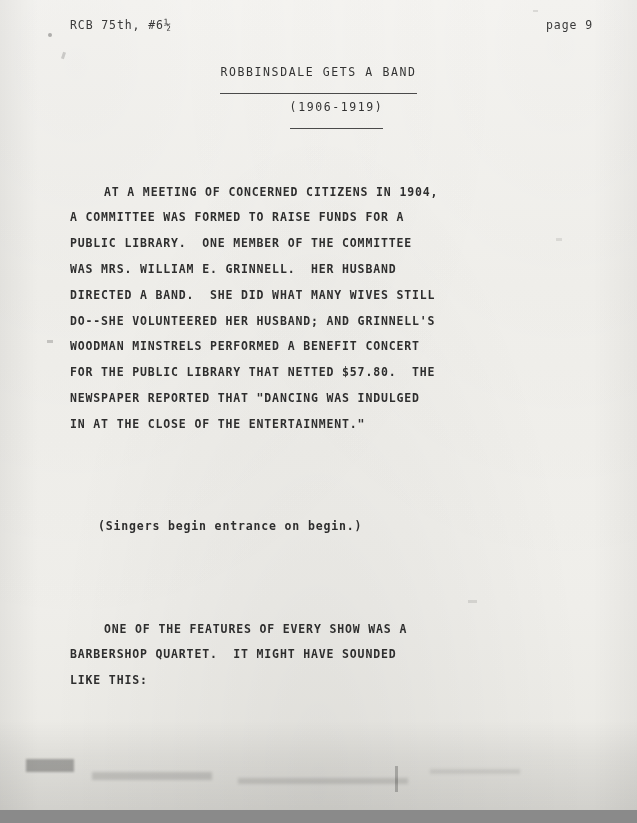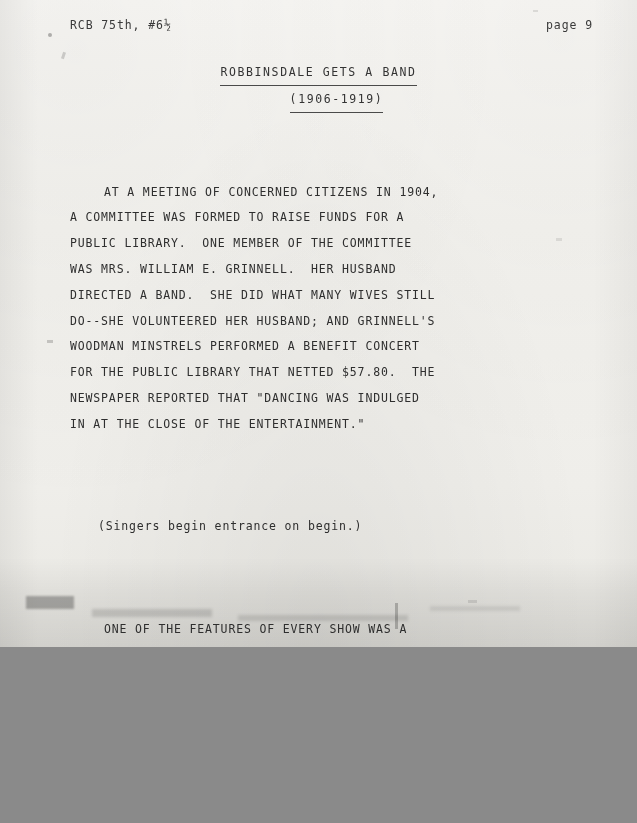--- a/index.html
+++ b/index.html
@@ -3,21 +3,21 @@
 <meta charset="utf-8">
 <style>
   html, body {
     margin: 0;
     padding: 0;
     background: #8a8a8a;
   }
   .page {
     position: relative;
     width: 637px;
-    height: 647px;
+    height: 810px;
     background: #f2f1ed;
     overflow: hidden;
     font-family: "DejaVu Sans Mono", monospace;
     color: #2b2b2b;
   }
   
   .page::before {
     content: "";
     position: absolute;
     inset: 0;
@@ -64,36 +64,36 @@
     right: 0;
     text-align: center;
     font-size: 11.5px;
     letter-spacing: 1.6px;
     line-height: 21px;
     color: #333;
   }
   .title-block .line {
     display: inline-block;
     border-bottom: 1px solid #4a4a4a;
-    padding-bottom: 2px;
+    padding-bottom: 10px;
   }
   .title-block .line2 { margin-top: 3px; margin-left: 36px; }
 
   .body {
     position: absolute;
     top: 128px;
     left: 70px;
     width: 470px;
     font-size: 11.5px;
     line-height: 25.8px;
     letter-spacing: 0.85px;
     color: #2e2e2e;
     white-space: pre-wrap;
   }
-  .para { margin: 0 0 25px 0; }
+  .para { margin: 0 0 25px 0; font-weight: bold; }
   .para:last-child { margin-bottom: 0; }
   .indent { display: inline-block; width: 34px; }
   .indent-sm { display: inline-block; width: 28px; }
 
   
   .smudge {
     position: absolute;
     z-index: 1;
     pointer-events: none;
   }

